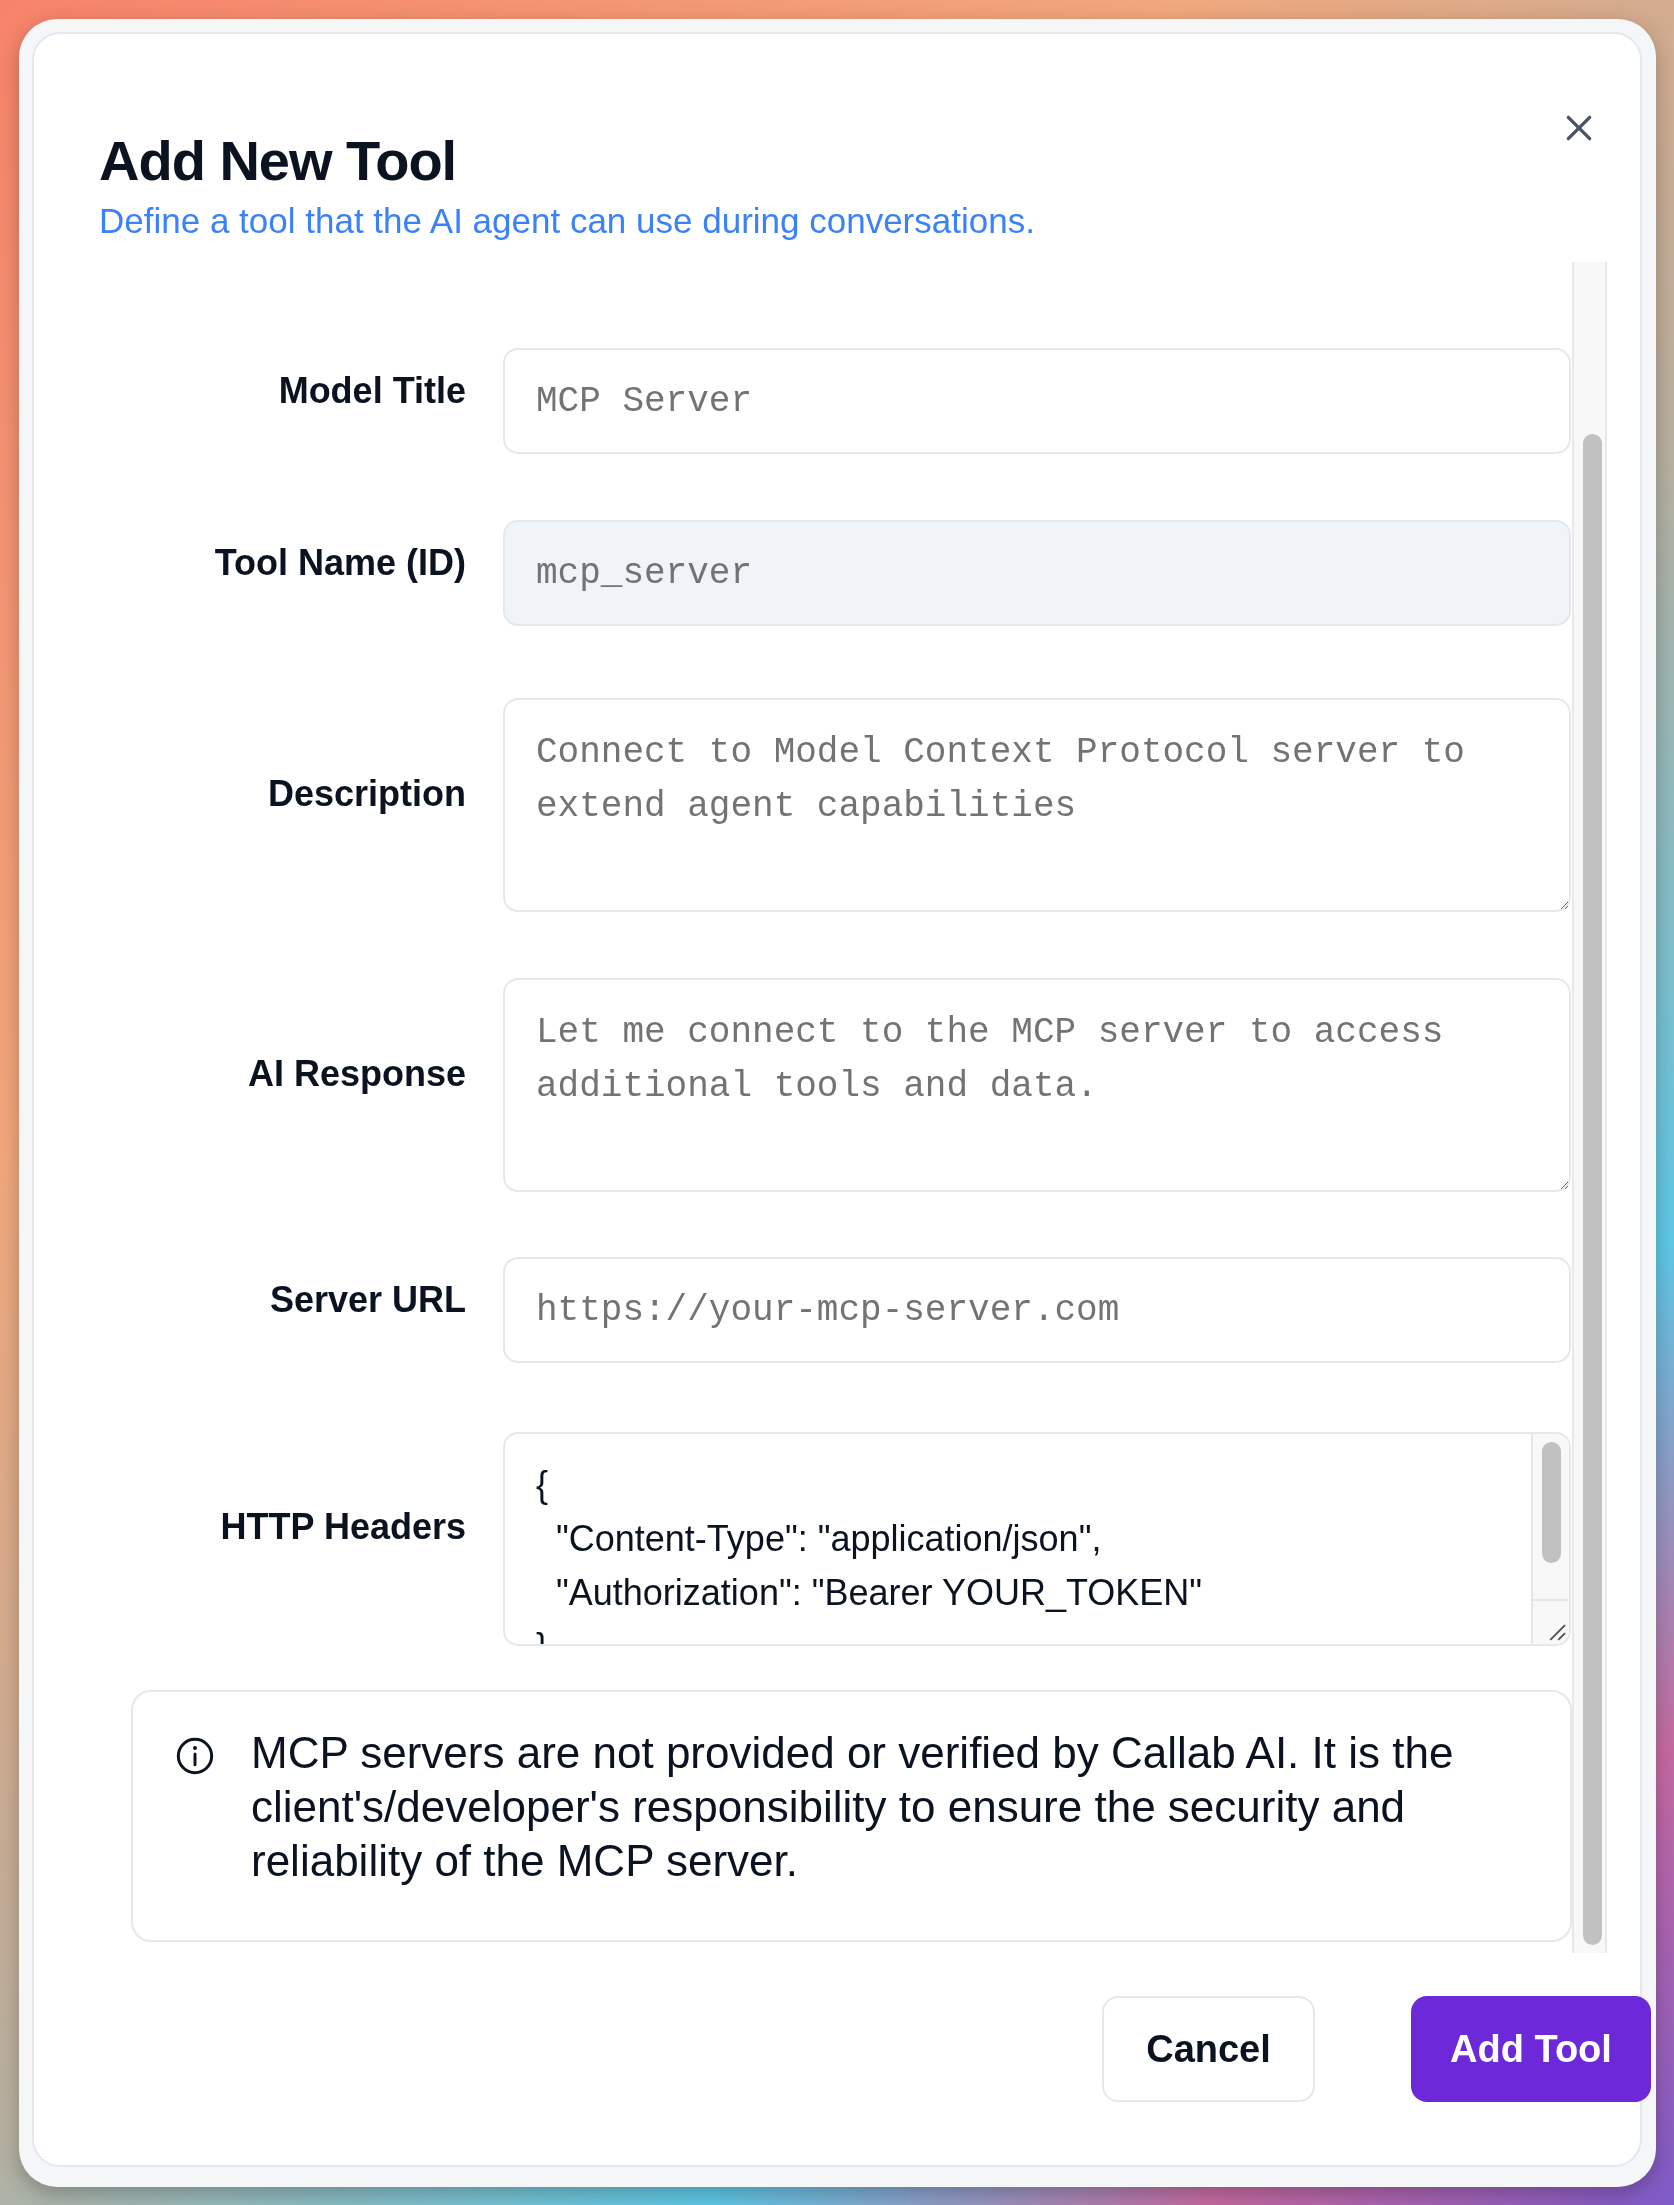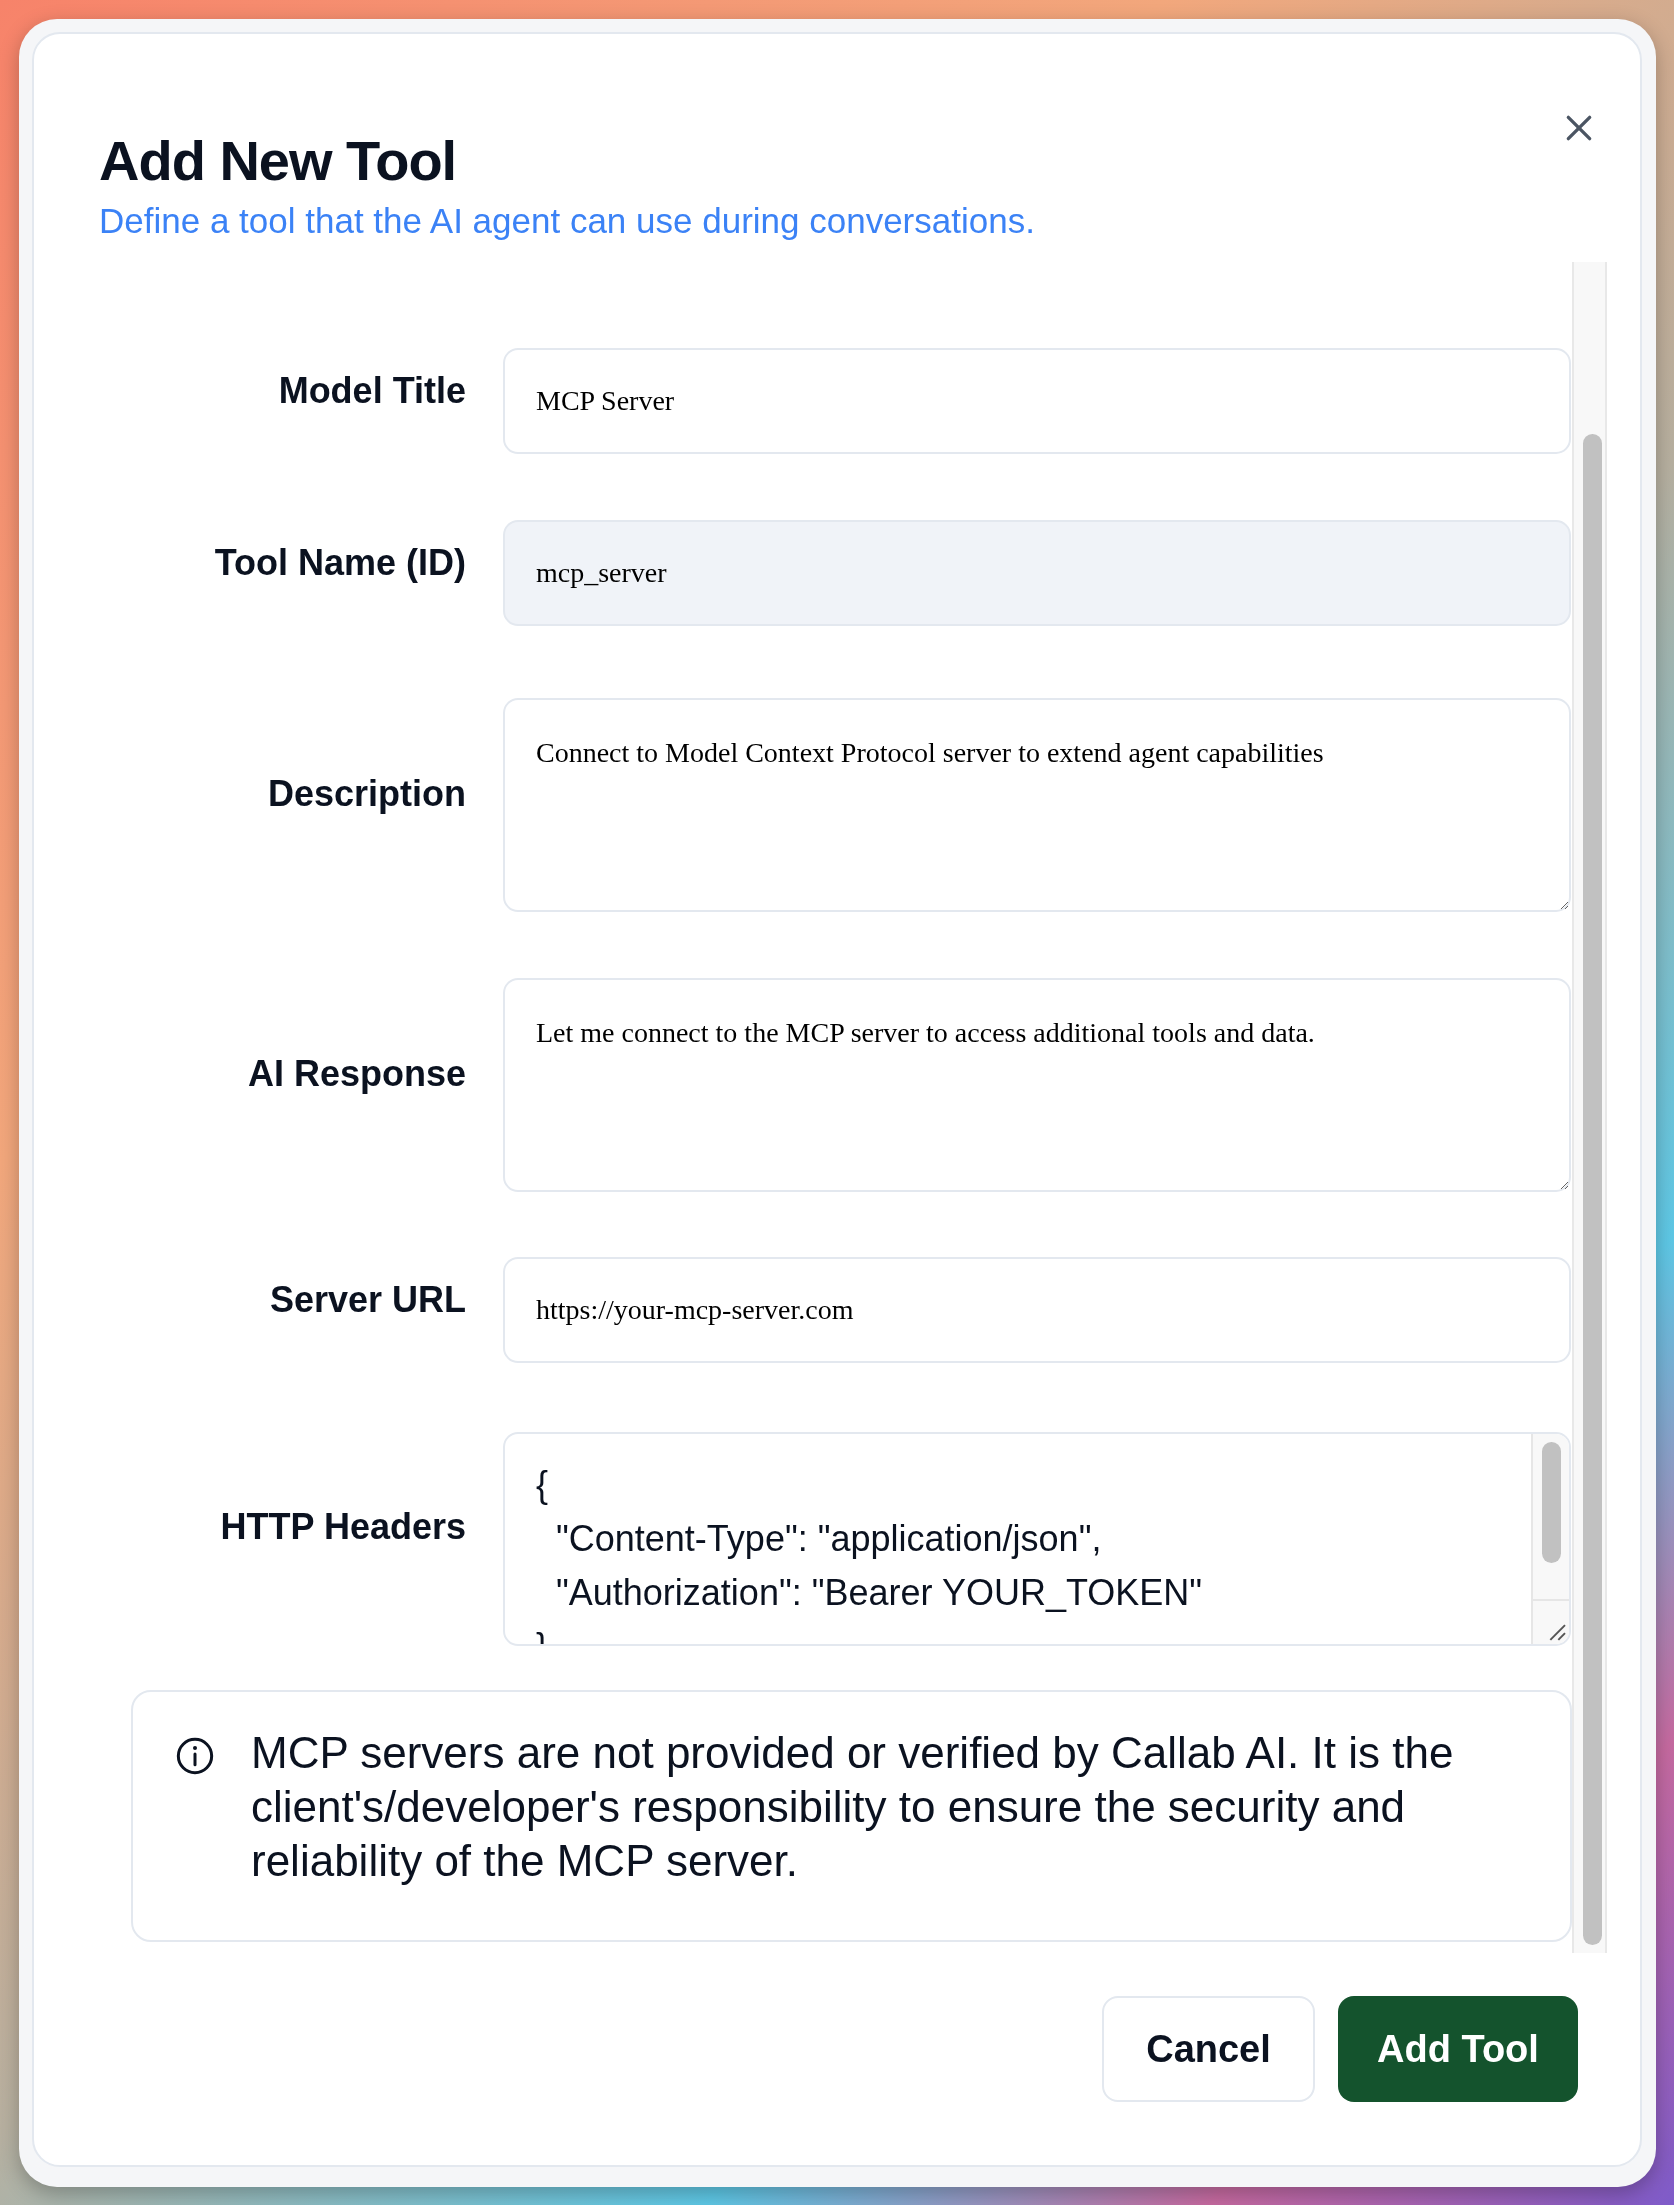--- a/index.html
+++ b/index.html
@@ -37,22 +37,22 @@
   .scroll-thumb {
     position:absolute; left:9.4px; top:172px; width:19px; height:1511px; background:#c1c1c1; border-radius:9.4px;
   }
   .row { position:absolute; left:0; width:1502px; }
   .label {
     position:absolute; right:1102px; font-size:36px; font-weight:700; color:#0b1220; white-space:nowrap;
   }
   .field {
     position:absolute; left:437px; width:1068px; box-sizing:border-box;
     border:2.7px solid #e3e8ef; border-radius:15px; background:#fff;
-    font-size:28px; color:#000000; padding:0 31px;
-    font-family: Liberation Serif, serif; outline:none;
+    font-size:36px; color:#737373; padding:0 31px;
+    font-family: Liberation Mono, monospace; outline:none;
   }
   .field.readonly { background:#f0f3f8; }
   .field.input { height:106px; line-height:101px; }
   textarea.field {
     height:214px; padding:25.6px 31px; line-height:54px; resize:both; overflow:hidden;
   }
   .headers-box {
     position:absolute; left:437px; top:1170px; width:1068px; height:214px; box-sizing:border-box;
     border:2.7px solid #e3e8ef; border-radius:15px; background:#fff; overflow:hidden;
   }
@@ -75,21 +75,21 @@
   .info-icon { position:absolute; left:42px; top:44px; width:40px; height:40px; }
   .info-text {
     position:absolute; left:118px; top:34px; width:1292px; font-size:44px; line-height:54px; color:#0b1220;
   }
   .btn {
     position:absolute; top:1996px; height:106px; border-radius:16px; box-sizing:border-box;
     font-size:38px; font-weight:700; display:flex; align-items:center; justify-content:center; cursor:pointer;
     font-family: "Liberation Sans", sans-serif;
   }
   .btn-cancel { left:1102px; width:213px; background:#fff; border:2.7px solid #e3e8ef; color:#0b1220; }
-  .btn-add { left:1338px; width:240px; background:#14532d; border:none; color:#ffffff; }
+  .btn-add { left:1411px; width:240px; background:#6d28d9; border:none; color:#ffffff; }
 </style>
 </head>
 <body>
 
 <div class="outer"></div>
 <div class="dialog">
   <div class="title">Add New Tool</div>
   <div class="subtitle">Define a tool that the AI agent can use during conversations.</div>
 
   <div class="close-btn">

